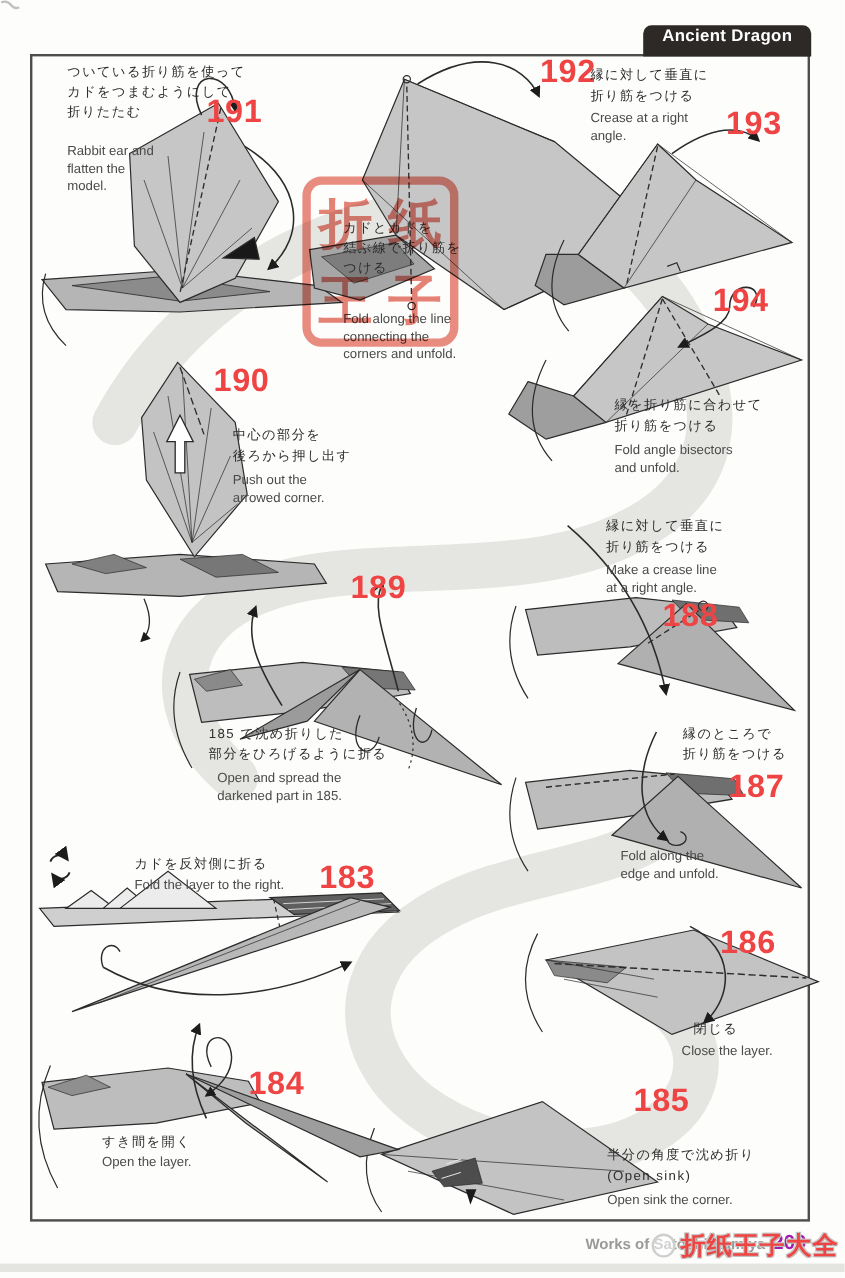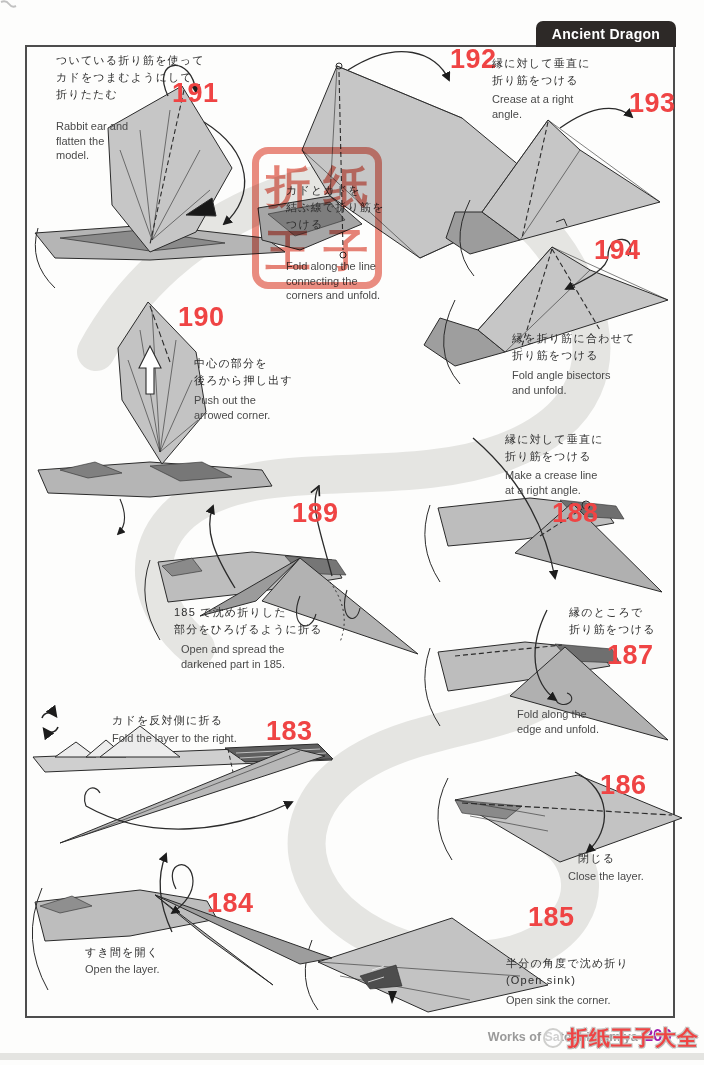--- a/index.html
+++ b/index.html
@@ -9,21 +9,21 @@
     font-family:"Liberation Sans", sans-serif;
     color:#2c2c2c;
   }
   .frame{
     position:absolute;left:25px;top:45px;width:650px;height:973px;
     border:2px solid #4d4d4d;background:transparent;box-sizing:border-box;
   }
   .tab{
     position:absolute;left:536px;top:21px;width:140px;height:26px;
     background:#2d2927;border-radius:7px 7px 0 0;
-    display:flex;align-items:center;justify-content:center;z-index:6;
+    display:flex;justify-content:center;z-index:6;
   }
   .tab span{color:#ffffff;font-weight:bold;font-size:14px;letter-spacing:.3px;}
   svg.art{position:absolute;left:0;top:0;z-index:1;}
   .txt{position:absolute;z-index:3;white-space:pre-line;}
   .jp{font-size:11px;line-height:1.55;letter-spacing:1.2px;color:#2e2e2e;}
   .en{font-size:11px;line-height:1.32;color:#4a4a4a;}
   .num{font-size:27px;font-weight:bold;color:#ef4444;letter-spacing:.5px;}
   .stamp{
     position:absolute;left:252px;top:147px;width:116px;height:128px;z-index:5;
     border:7px solid rgba(224,82,65,.66);border-radius:16px;
@@ -246,41 +246,41 @@
     <div class="txt en" style="left:286px;top:259px;">Fold along the line
 connecting the
 corners and unfold.</div>
   </div>
 
   <div>
     <div class="txt jp" style="left:492px;top:55px;">縁に対して垂直に
 折り筋をつける</div>
     <div class="txt en" style="left:492px;top:92px;">Crease at a right
 angle.</div>
-    <div class="txt num" style="left:605px;top:88px;margin-left:24px;">193</div>
+    <div class="txt num" style="left:605px;top:88px;">193</div>
   </div>
 
   <div>
     <div class="txt num" style="left:594px;top:235px;">194</div>
     <div class="txt jp" style="left:512px;top:330px;">縁を折り筋に合わせて
 折り筋をつける</div>
     <div class="txt en" style="left:512px;top:368px;">Fold angle bisectors
 and unfold.</div>
   </div>
 
   <div>
     <div class="txt num" style="left:178px;top:302px;">190</div>
     <div class="txt jp" style="left:194px;top:355px;">中心の部分を
 後ろから押し出す</div>
     <div class="txt en" style="left:194px;top:393px;">Push out the
 arrowed corner.</div>
   </div>
 
   <div>
-    <div class="txt num" style="left:292px;top:498px;text-align:right;">189</div>
+    <div class="txt num" style="left:292px;top:474px;text-align:right;">189</div>
     <div class="txt jp" style="left:174px;top:604px;">185 で沈め折りした
 部分をひろげるように折る</div>
     <div class="txt en" style="left:181px;top:642px;">Open and spread the
 darkened part in 185.</div>
   </div>
 
   <div>
     <div class="txt jp" style="left:505px;top:431px;">縁に対して垂直に
 折り筋をつける</div>
     <div class="txt en" style="left:505px;top:468px;">Make a crease line

